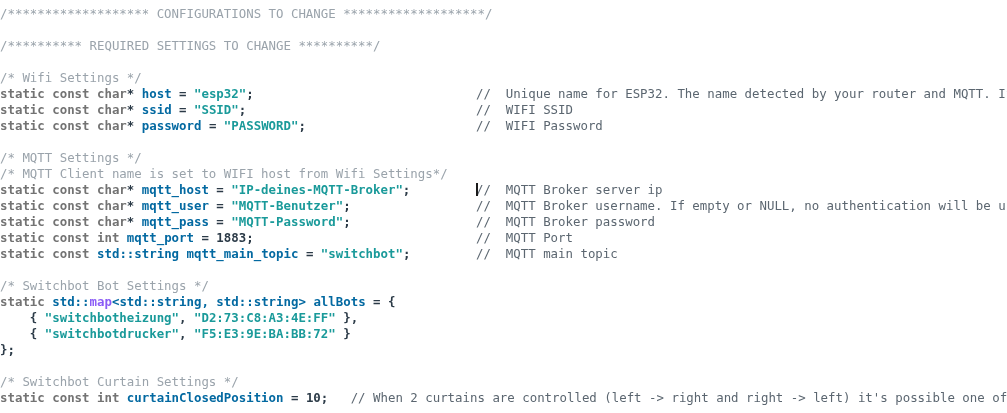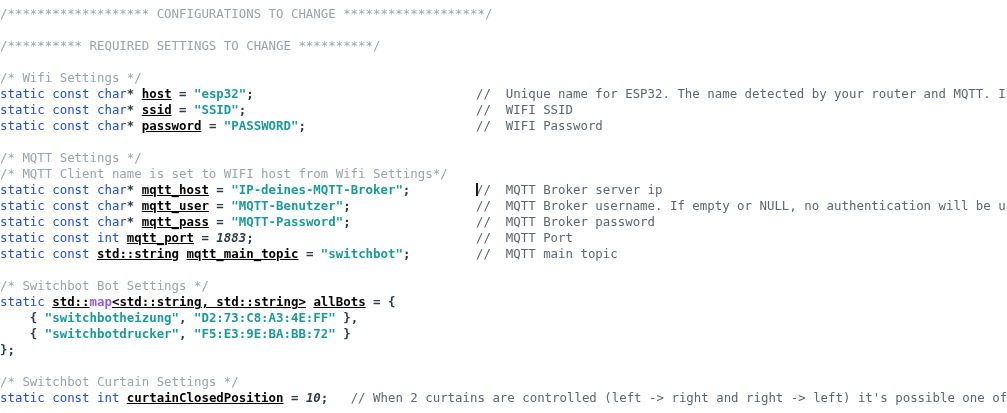--- a/index.html
+++ b/index.html
@@ -35,25 +35,25 @@
     height: 16px;
     line-height: 16px;
     font-size: 12.4px;
     white-space: pre;
     position: relative;
     letter-spacing: 0px;
   }
 
   
   .cmt   { color: #9aa3ab; }
-  .kw    { color: #1d4ed8; font-weight: normal; }
+  .kw    { color: #737373; font-weight: bold; }
   .str   { color: #1a9a9a; font-weight: bold; }
-  .ident { color: #000000; font-weight: bold; text-decoration: underline; }
+  .ident { color: #0369a1; font-weight: bold; }
   .plain { color: #2b3a47; font-weight: bold; }
-  .num   { color: #2b3a47; font-weight: bold; font-style: italic; }
+  .num   { color: #2b3a47; font-weight: bold; }
   .type  { color: #8b5cf6; font-weight: bold; }
 
   
   .tail { color: #5b6670; }
 
   .caret {
     display: inline-block;
     width: 0;
     border-left: 2px solid #1a1a1a;
     height: 13px;

